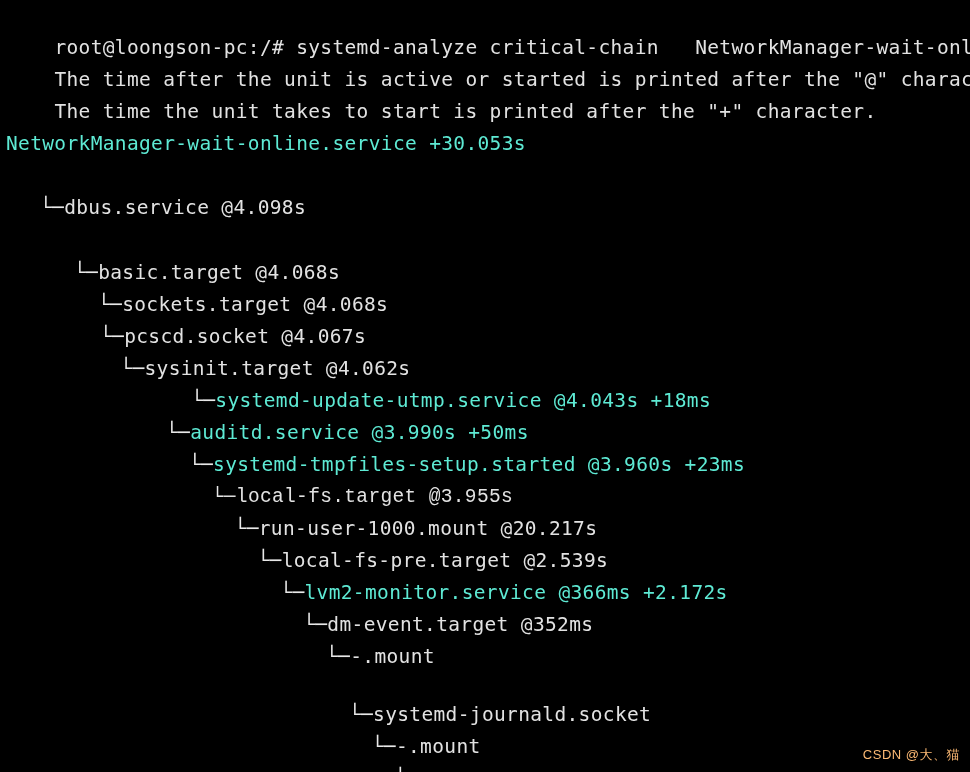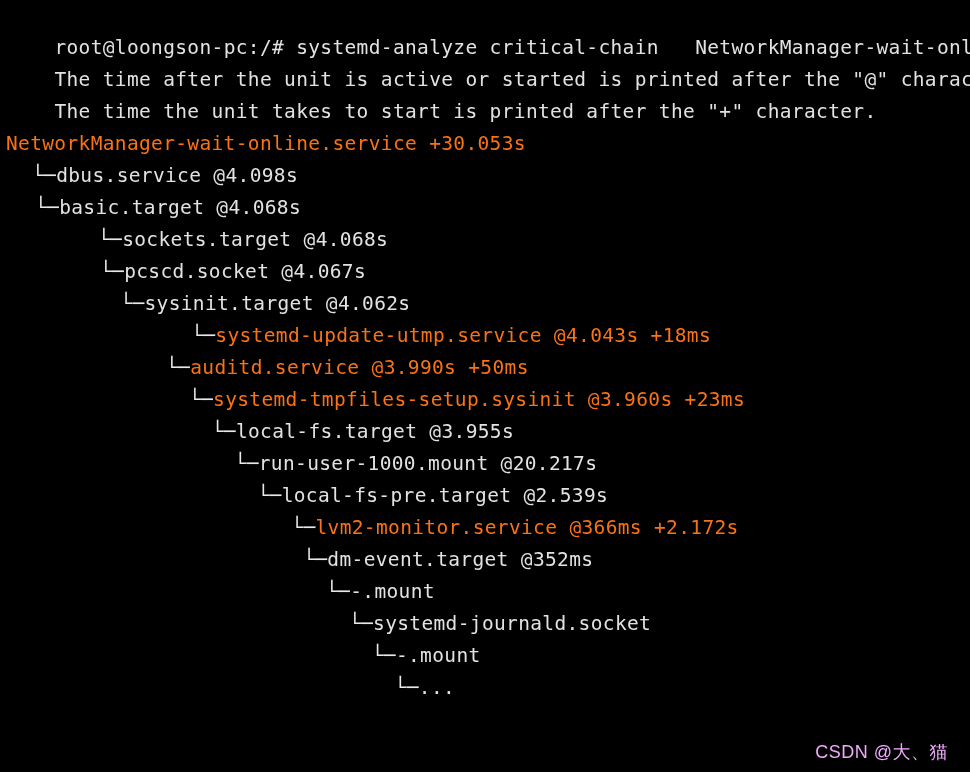--- a/index.html
+++ b/index.html
@@ -30,29 +30,29 @@
     letter-spacing: 0.35px;
     white-space: pre;
     color: #d6d6d6;
     padding-left: 6px;
     box-sizing: border-box;
   }
   .term-line.blank {
     height: 32px;
   }
   .seg-white { color: #e2e2e2; }
-  .seg-red   { color: #f97316; }
+  .seg-red   { color: #5eead4; }
   .seg-branch { color: #e8e8e8; }
   .watermark {
     position: absolute;
-    right: 22px;
+    right: 10px;
     bottom: 8px;
     font-family: "Liberation Sans", "DejaVu Sans", sans-serif;
-    font-size: 18px;
-    color: #f0abfc;
+    font-size: 13px;
+    color: #fdba74;
     letter-spacing: 0.5px;
     white-space: pre;
   }
 </style>
 </head>
 <body>
 
 <div id="terminal">
 
   <div class="term-line">
@@ -64,35 +64,35 @@
   </div>
 
   <div class="term-line">
     <span class="seg-white">The time the unit takes to start is printed after the "+" character.</span>
   </div>
 
   <div class="term-line blank"></div>
 
   <div id="tree-container">
       <div class="term-line" style="padding-left: 6px;"><span class="seg-red">NetworkManager-wait-online.service +30.053s</span></div>
-      <div class="term-line" style="padding-left: 32px;"><span class="seg-branch">└─</span><span class="seg-white">dbus.service @4.098s</span></div>
-      <div class="term-line" style="padding-left: 35px;"><span class="seg-branch">└─</span><span class="seg-white">basic.target @4.068s</span></div>
+      <div class="term-line" style="padding-left: 40px; margin-top: 32px;"><span class="seg-branch">└─</span><span class="seg-white">dbus.service @4.098s</span></div>
+      <div class="term-line" style="padding-left: 74px; margin-top: 33px;"><span class="seg-branch">└─</span><span class="seg-white">basic.target @4.068s</span></div>
       <div class="term-line" style="padding-left: 98px;"><span class="seg-branch">└─</span><span class="seg-white">sockets.target @4.068s</span></div>
       <div class="term-line" style="padding-left: 100px;"><span class="seg-branch">└─</span><span class="seg-white">pcscd.socket @4.067s</span></div>
       <div class="term-line" style="padding-left: 120.3px;"><span class="seg-branch">└─</span><span class="seg-white">sysinit.target @4.062s</span></div>
       <div class="term-line" style="padding-left: 143.16px; margin-left: 48px;"><span class="seg-branch">└─</span><span class="seg-red">systemd-update-utmp.service @4.043s +18ms</span></div>
       <div class="term-line" style="padding-left: 166.02px;"><span class="seg-branch">└─</span><span class="seg-red">auditd.service @3.990s +50ms</span></div>
-      <div class="term-line" style="padding-left: 188.88px;"><span class="seg-branch">└─</span><span class="seg-red">systemd-tmpfiles-setup.sysinit @3.960s +23ms</span></div>
-      <div class="term-line" style="padding-left: 211.74px;"><span class="seg-branch">└─</span><span class="seg-white">local-fs.target @3.955s</span></div>
+      <div class="term-line" style="padding-left: 188.88px;"><span class="seg-branch">└─</span><span class="seg-red">systemd-tmpfiles-setup.started @3.960s +23ms</span></div>
+      <div class="term-line" style="padding-left: 211.74px; font-family: Liberation Mono, monospace;"><span class="seg-branch">└─</span><span class="seg-white">local-fs.target @3.955s</span></div>
       <div class="term-line" style="padding-left: 234.6px;"><span class="seg-branch">└─</span><span class="seg-white">run-user-1000.mount @20.217s</span></div>
       <div class="term-line" style="padding-left: 257.46px;"><span class="seg-branch">└─</span><span class="seg-white">local-fs-pre.target @2.539s</span></div>
-      <div class="term-line" style="padding-left: 280.32px; margin-left: 11px;"><span class="seg-branch">└─</span><span class="seg-red">lvm2-monitor.service @366ms +2.172s</span></div>
+      <div class="term-line" style="padding-left: 280.32px;"><span class="seg-branch">└─</span><span class="seg-red">lvm2-monitor.service @366ms +2.172s</span></div>
       <div class="term-line" style="padding-left: 303.18px;"><span class="seg-branch">└─</span><span class="seg-white">dm-event.target @352ms</span></div>
       <div class="term-line" style="padding-left: 326.04px;"><span class="seg-branch">└─</span><span class="seg-white">-.mount</span></div>
-      <div class="term-line" style="padding-left: 348.9px;"><span class="seg-branch">└─</span><span class="seg-white">systemd-journald.socket</span></div>
+      <div class="term-line" style="padding-left: 348.9px; margin-top: 26px;"><span class="seg-branch">└─</span><span class="seg-white">systemd-journald.socket</span></div>
       <div class="term-line" style="padding-left: 371.76px;"><span class="seg-branch">└─</span><span class="seg-white">-.mount</span></div>
       <div class="term-line" style="padding-left: 394.62px;"><span class="seg-branch">└─</span><span class="seg-white">...</span></div>
     </div>
 
   <div class="term-line blank"></div>
 
   <div class="term-line">
     
   </div>
 

